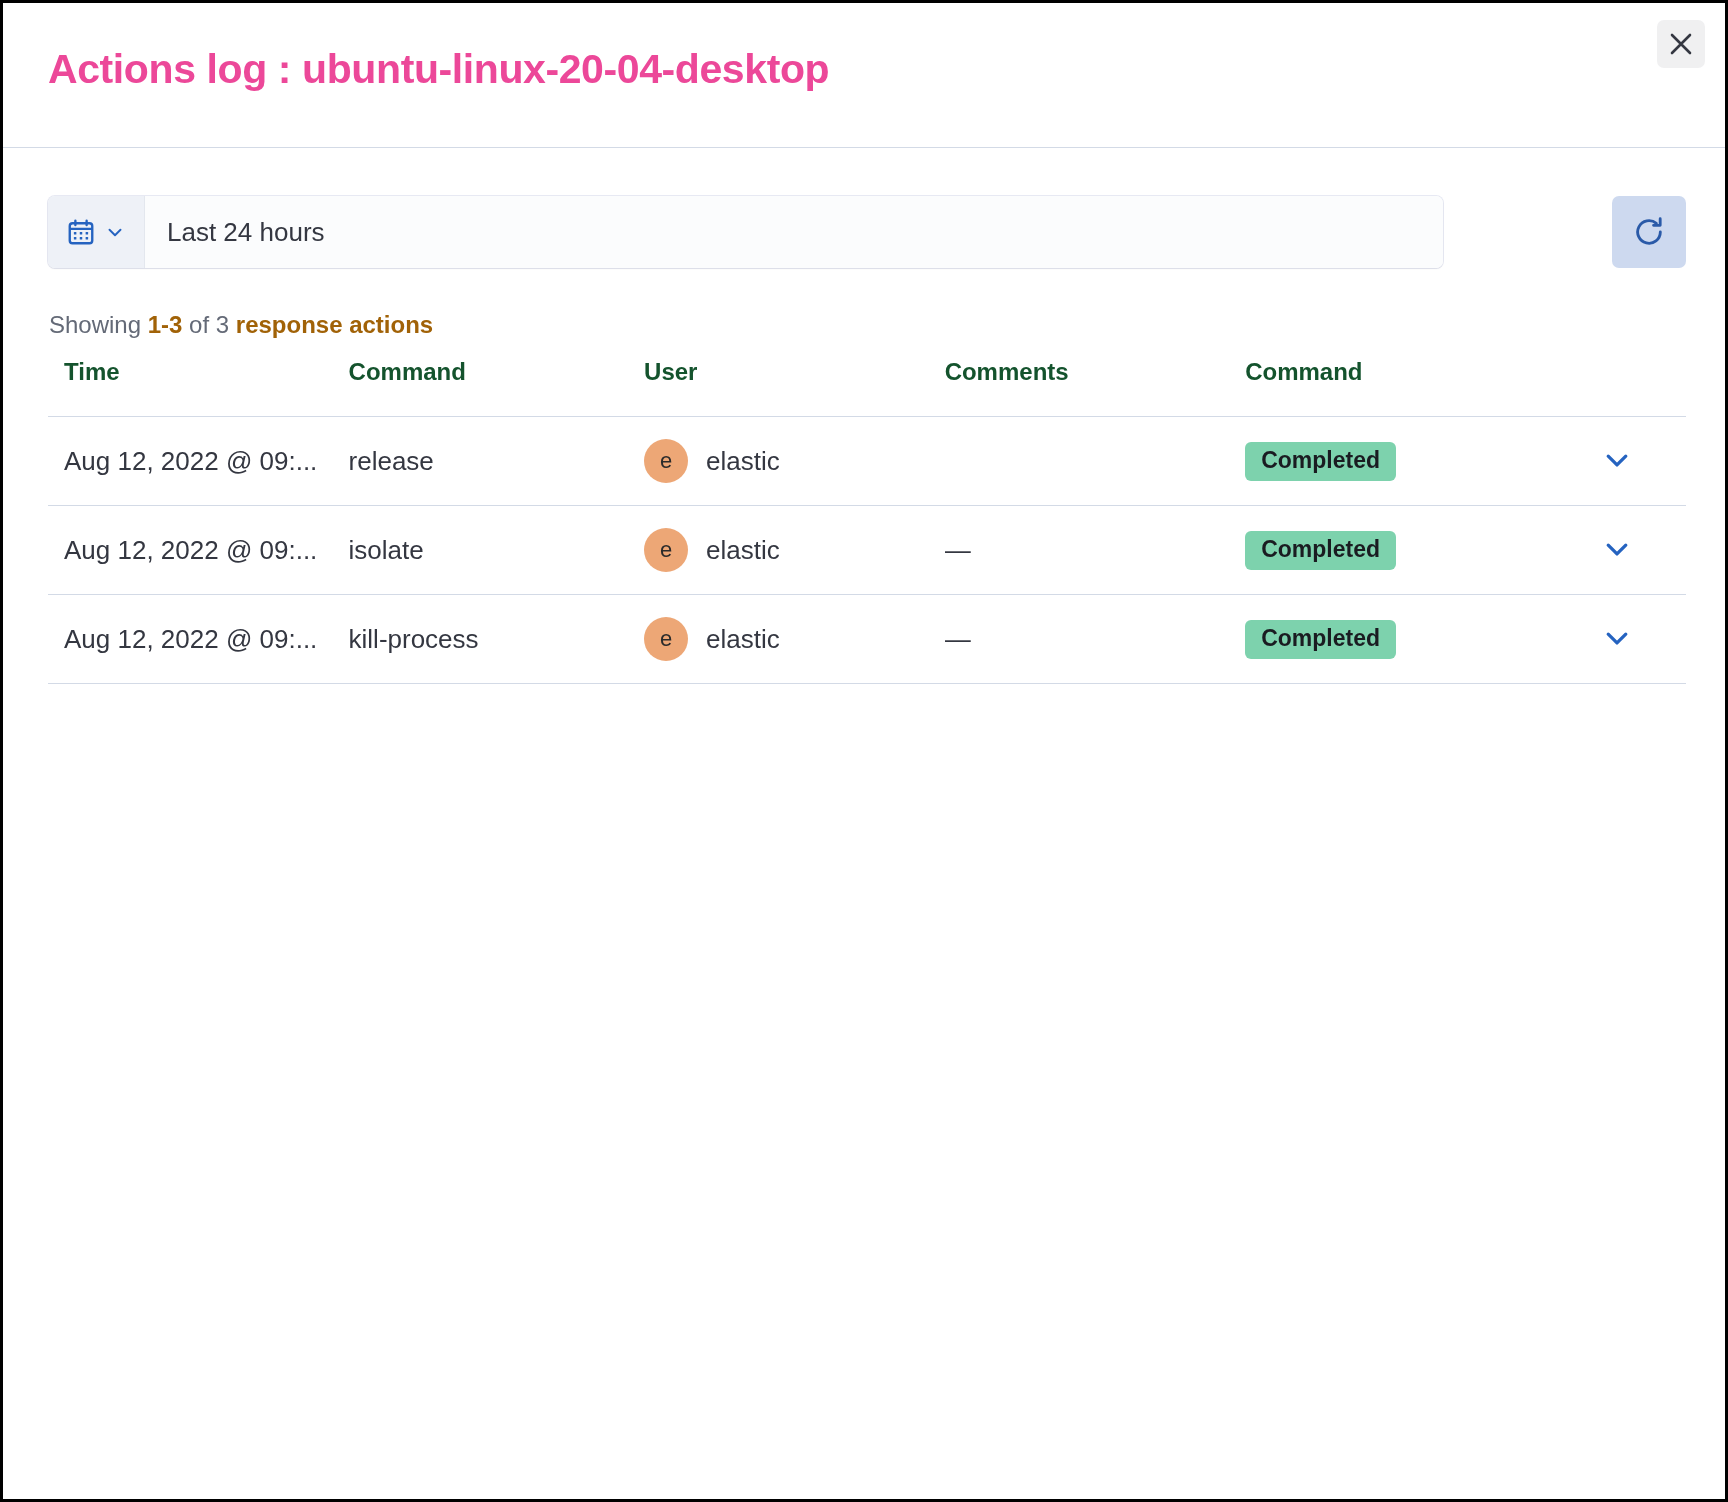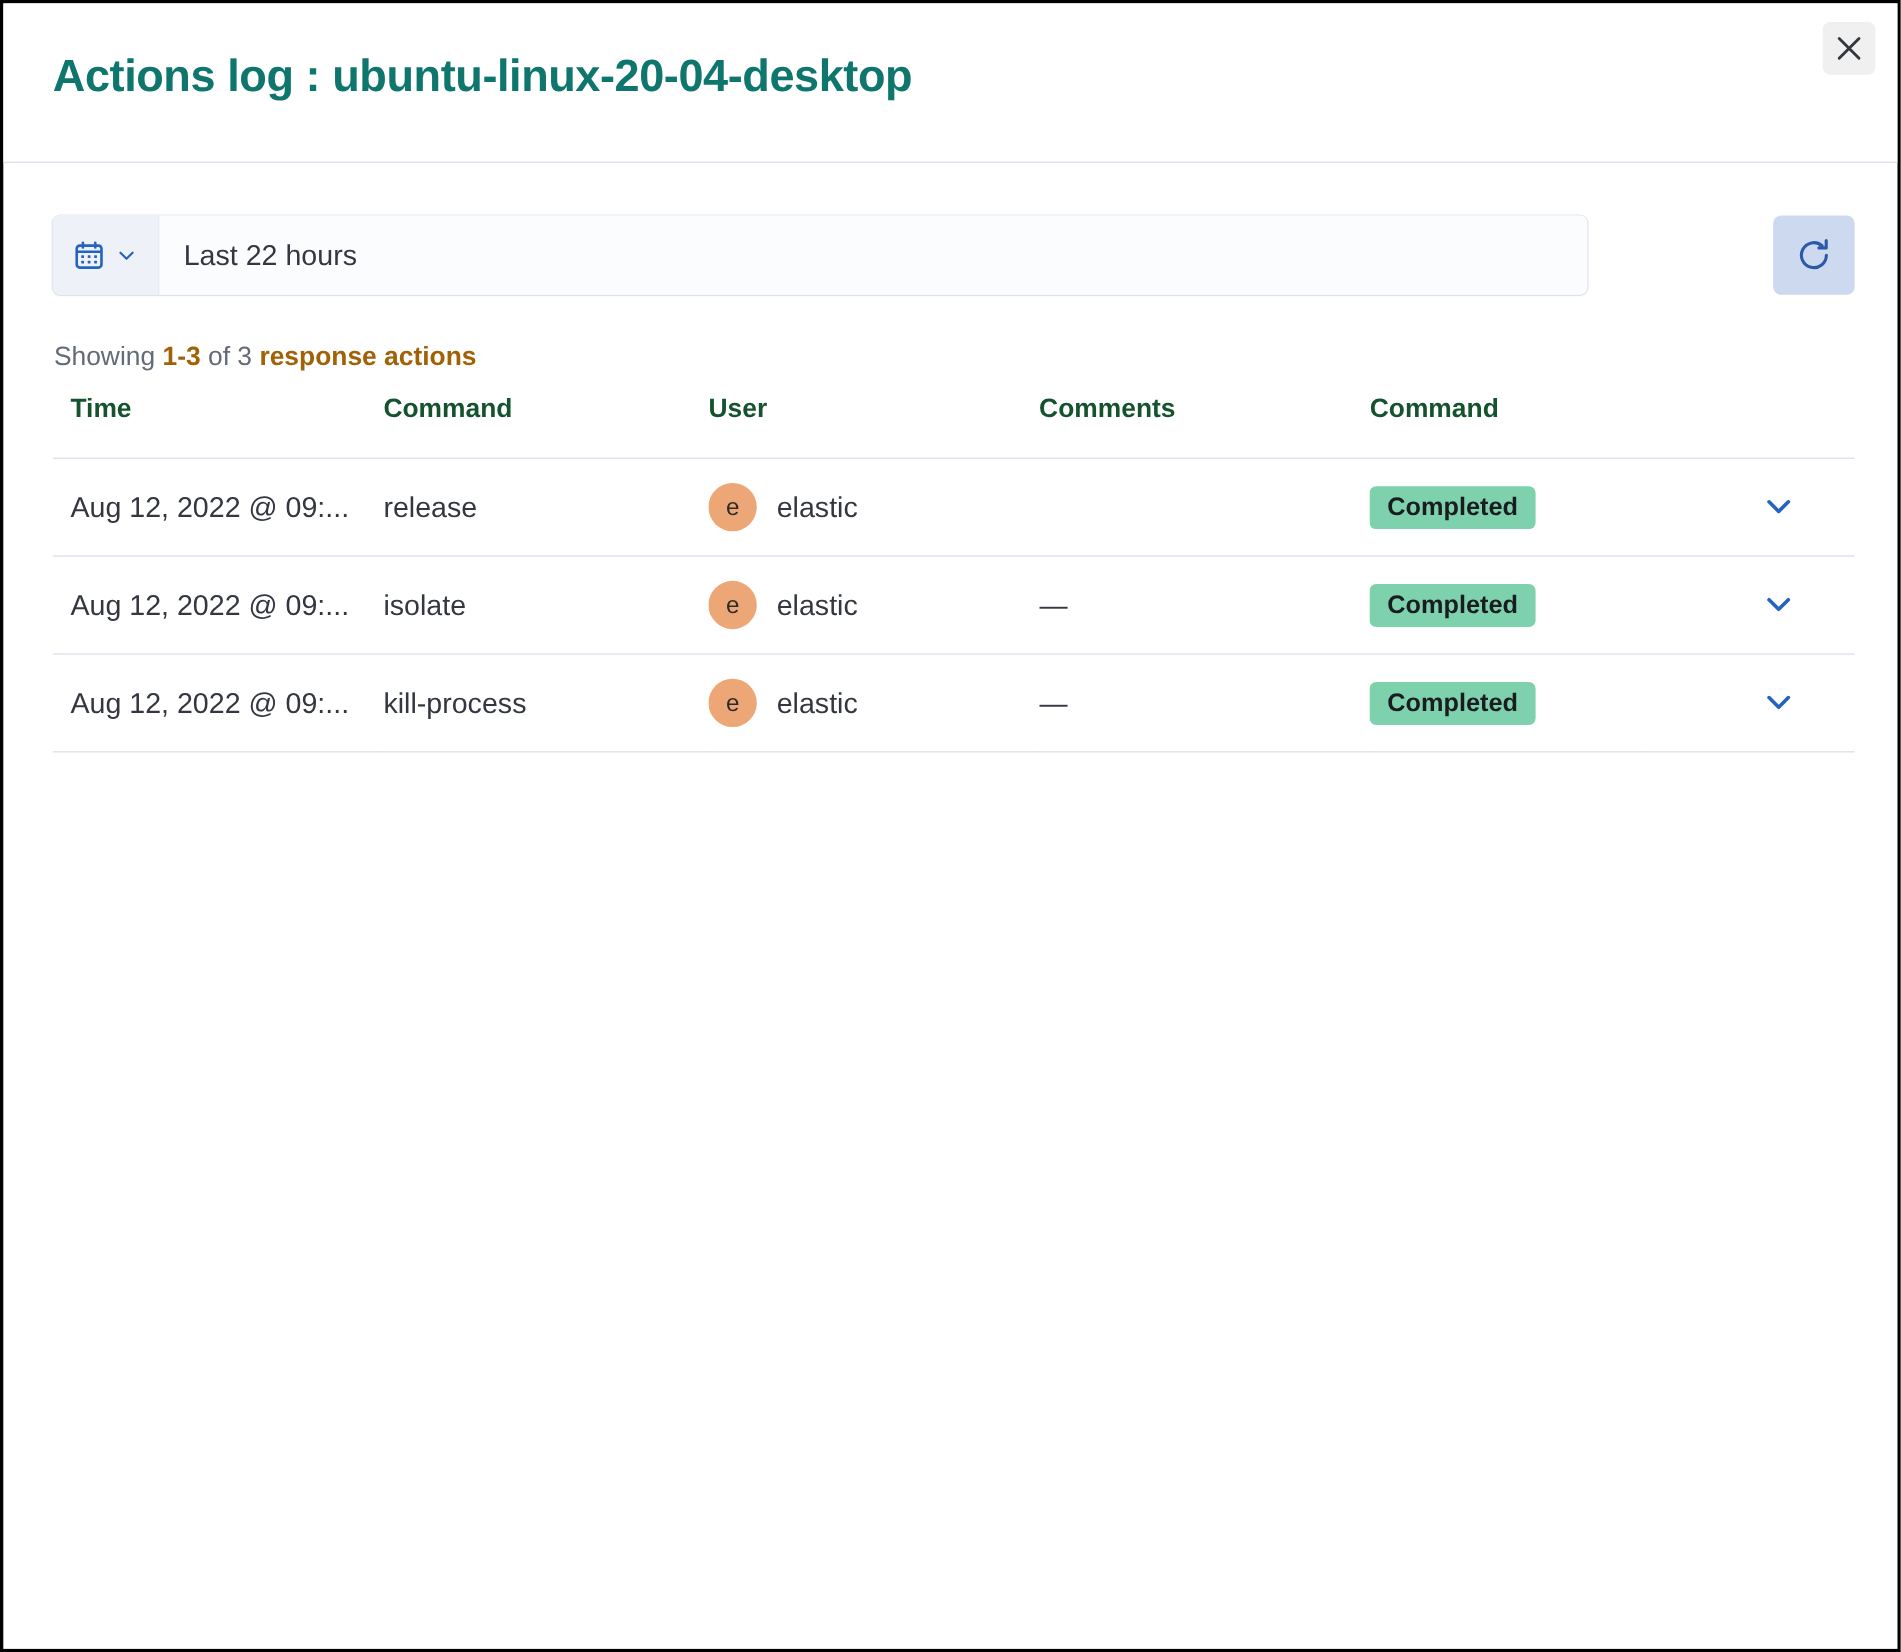--- a/index.html
+++ b/index.html
@@ -30,21 +30,21 @@
     height: 145px;
     border-bottom: 1px solid #d3dae6;
     background: #ffffff;
   }
   .flyout-title {
     position: absolute;
     left: 45px;
     top: 43px;
     font-size: 41px;
     font-weight: bold;
-    color: #0f766e;
+    color: #ec4899;
     letter-spacing: -0.4px;
     white-space: nowrap;
   }
   .close-button {
     position: absolute;
     right: 20px;
     top: 17px;
     width: 48px;
     height: 48px;
     border-radius: 7px;
@@ -300,21 +300,21 @@
               <rect x="15.7" y="16" width="2" height="2" rx="0.4"></rect>
             </g>
           </svg>
         </span>
         <span>
           <svg width="22" height="22" viewBox="0 0 24 24" fill="none">
             <path d="M6 9.5 L12 15.5 L18 9.5" stroke="#2563c0" stroke-width="2.1" stroke-linecap="round" stroke-linejoin="round"></path>
           </svg>
         </span>
       </div>
-      <div class="sdp-value">Last 22 hours</div>
+      <div class="sdp-value">Last 24 hours</div>
     </div>
     <button class="refresh-button">
       <span>
         <svg width="34" height="34" viewBox="0 0 24 24" fill="none">
           <path d="M20 12 A8 8 0 1 1 17.2 5.9" stroke="#2a5aa8" stroke-width="2" stroke-linecap="round"></path>
           <path d="M19.9 2.6 L19.9 7.3 L15.2 7.3" stroke="#2a5aa8" stroke-width="2" stroke-linecap="round" stroke-linejoin="round"></path>
         </svg>
       </span>
     </button>
   </div>

